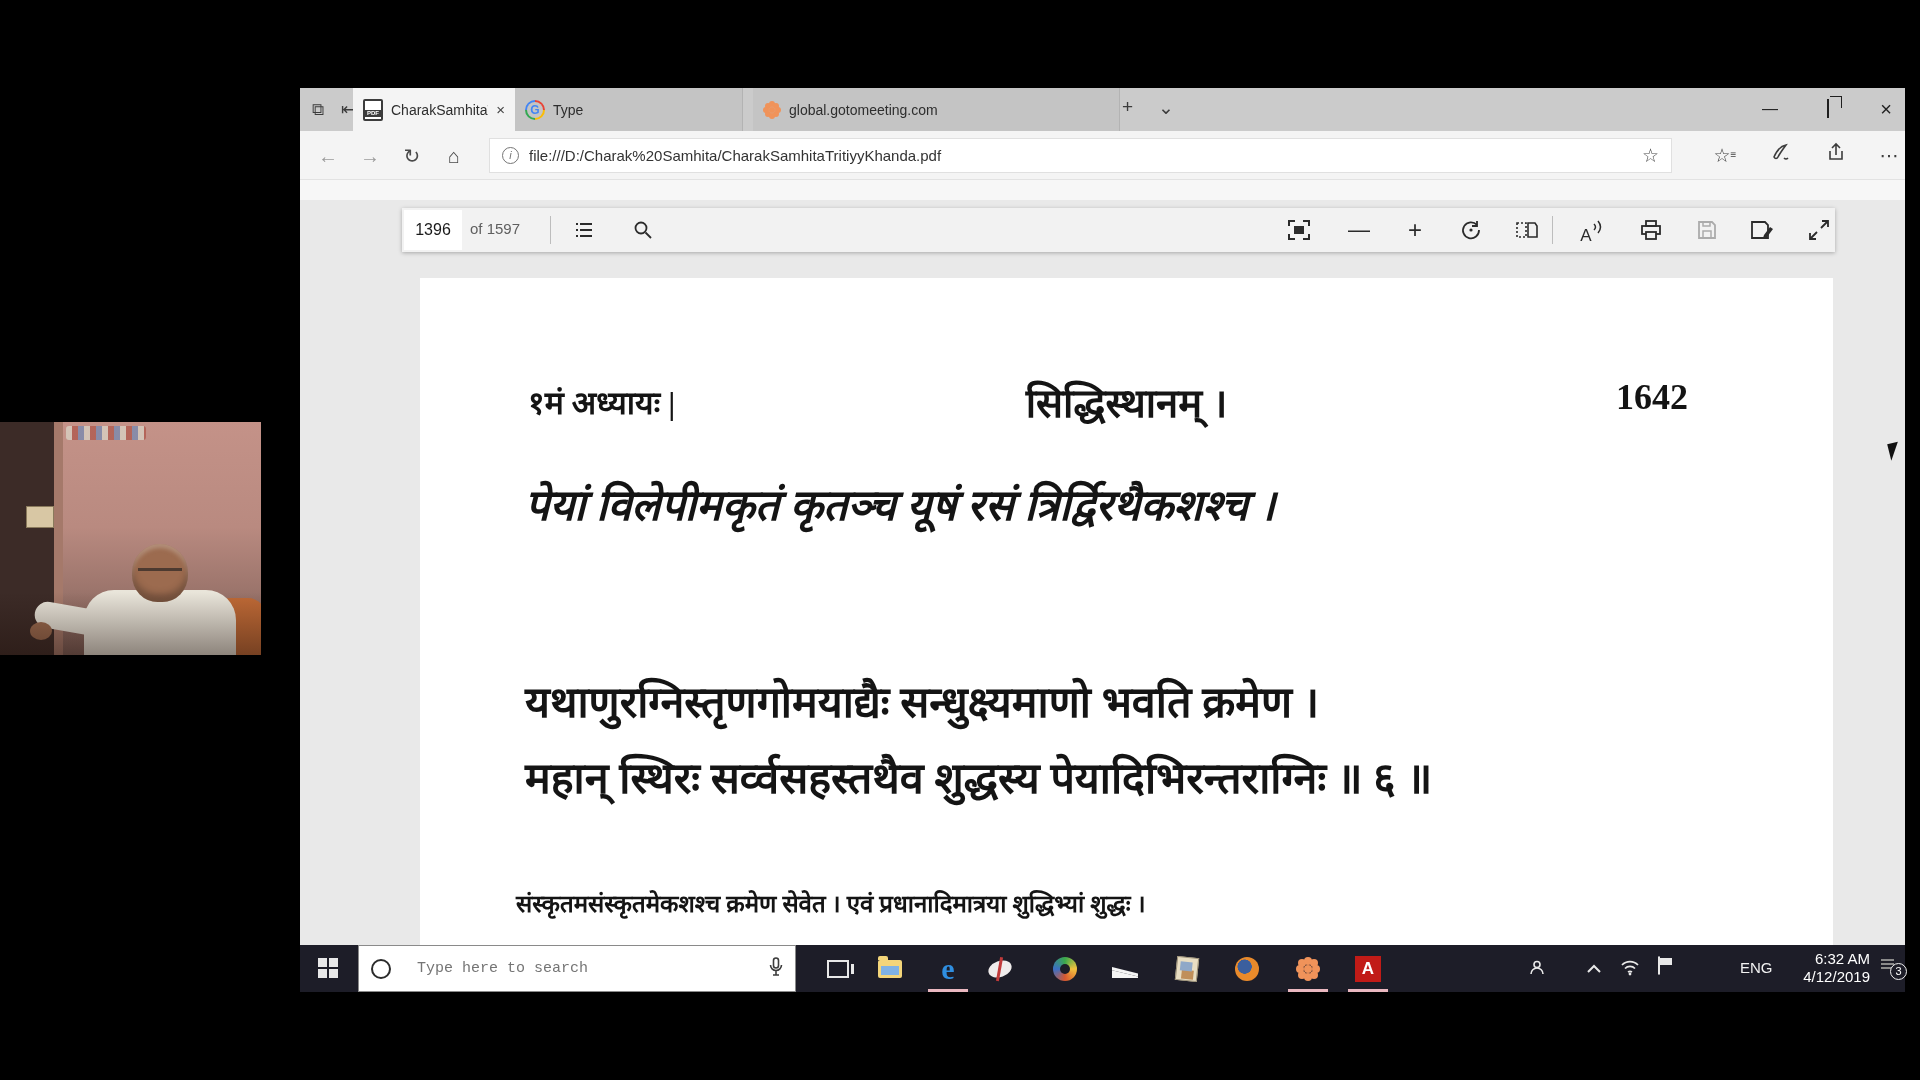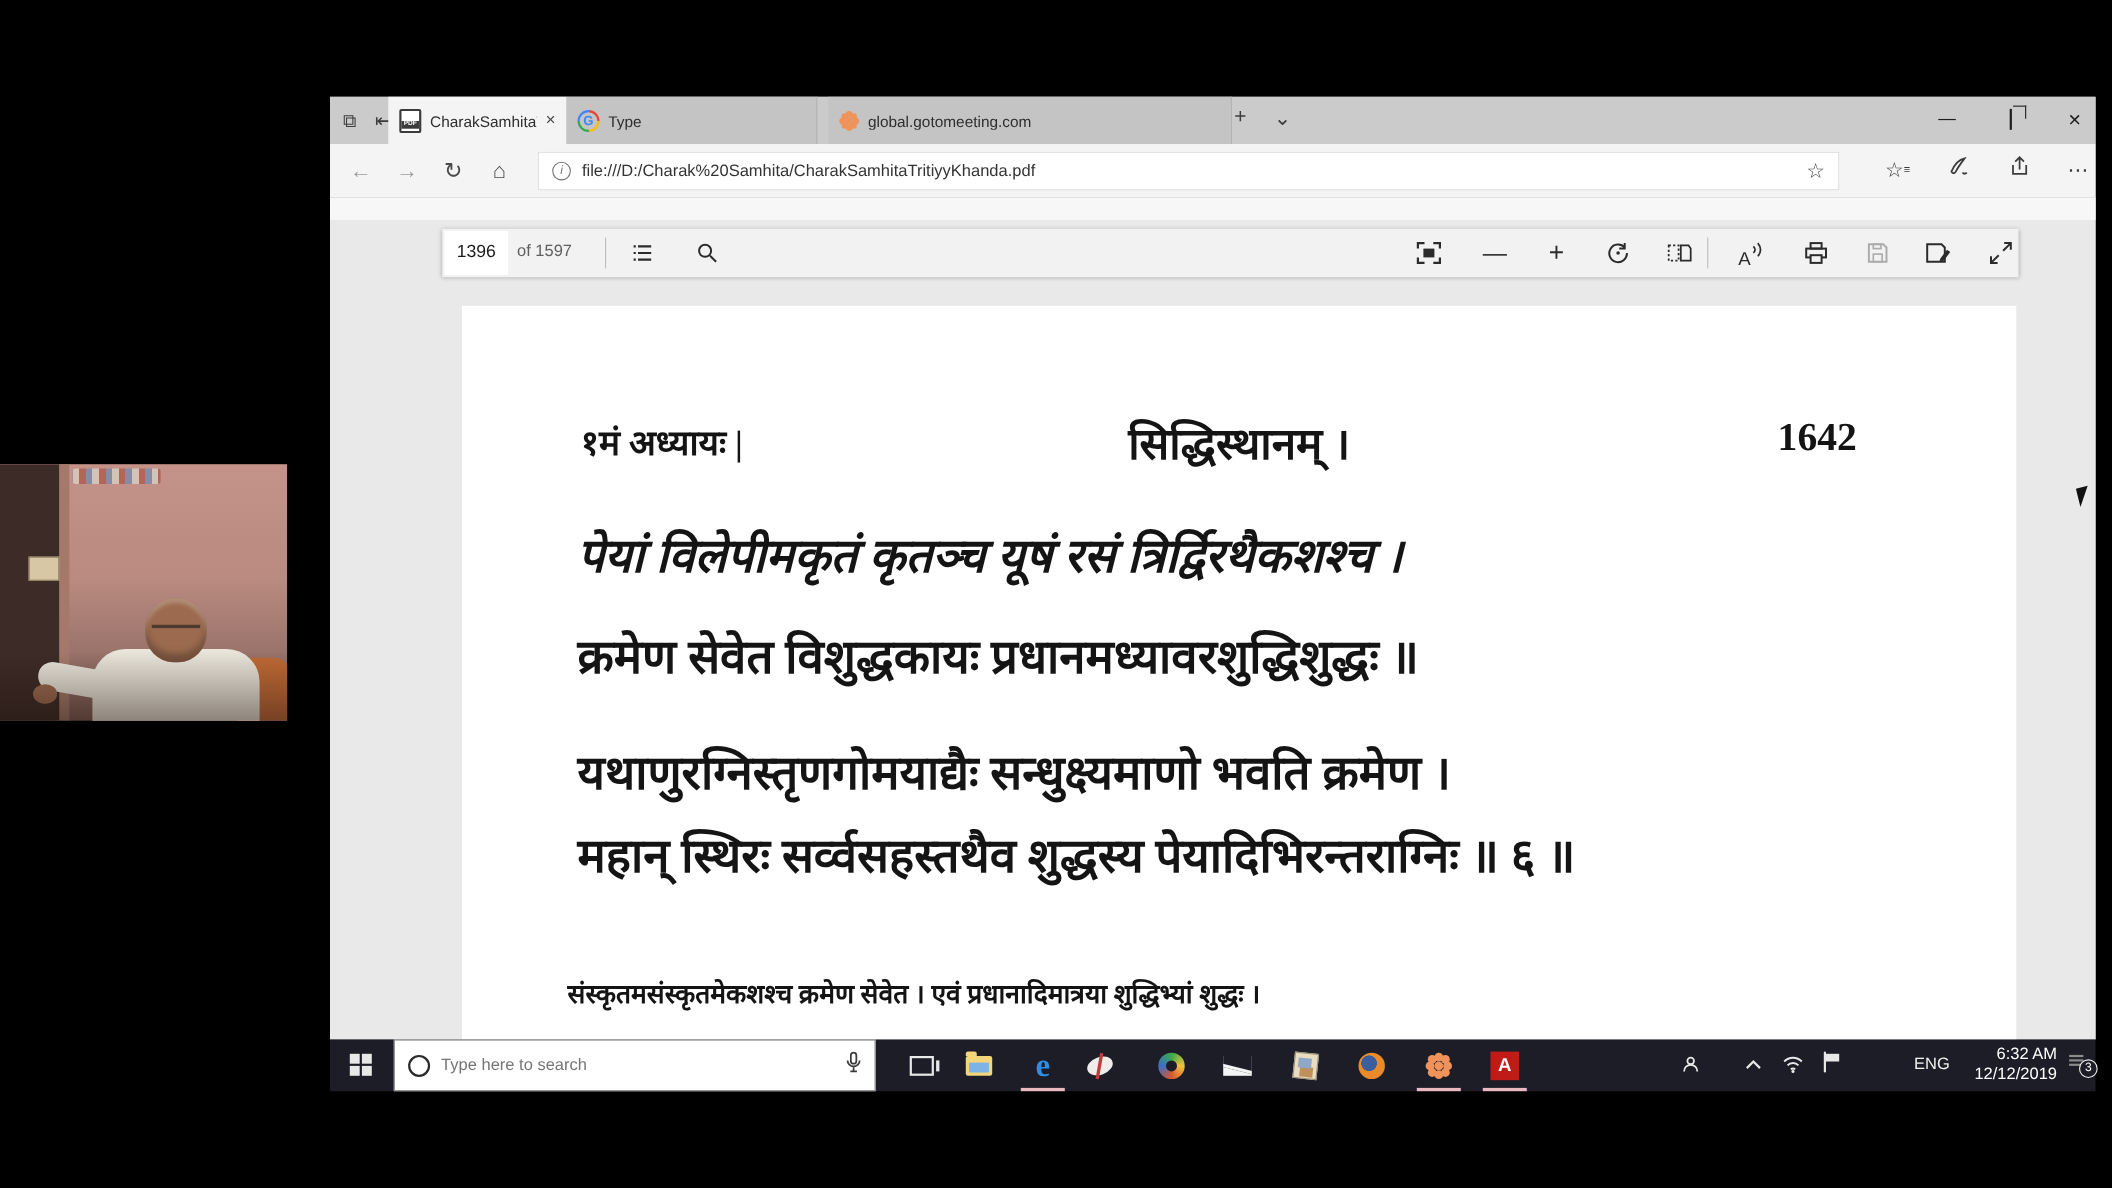--- a/index.html
+++ b/index.html
@@ -103,21 +103,21 @@
 
   
   #taskbar { left:300px; top:945px; width:1605px; height:47px; background:#1d1d28; }
   #start-btn { left:18px; top:13px; width:21px; height:21px;
                display:grid; grid-template-columns:9px 9px; grid-template-rows:9px 9px; gap:2px; }
   #start-btn i { background:#e8e8e8; }
   #search-box { left:58px; top:0; width:438px; height:47px; background:#fff; border:1px solid #8a8a8a;
                 display:flex; align-items:center; padding:0 12px; gap:10px; }
   .cortana-ring { width:20px; height:20px; border:2.5px solid #2b2b2b; border-radius:50%; flex:0 0 auto; }
   #search-box input { border:none; outline:none; flex:1; font-size:15px; color:#1d4ed8;
-                      font-family:Liberation Sans, sans-serif; background:transparent; }
+                      font-family:Liberation Mono, monospace; background:transparent;margin-left:16px; }
   .mic { flex:0 0 auto; }
 
   .tb-app { top:8px; width:32px; height:32px; display:flex; align-items:center; justify-content:center; }
   .underline { top:44px; height:3px; width:40px; background:#eab8c0; }
 
   .taskview { width:22px; height:18px; border:2px solid #e8e8e8; position:relative; }
   .taskview:after { content:""; position:absolute; right:-7px; top:2px; width:3px; height:10px; background:#e8e8e8; }
   .folder { width:24px; height:18px; background:#f3d57a; border-radius:2px; position:relative; }
   .folder:before { content:""; position:absolute; left:0; top:-4px; width:10px; height:4px; background:#f3d57a;
                    border-radius:2px 2px 0 0; }
@@ -235,21 +235,20 @@
   <div id="content" class="abs">
     <div class="topwhite abs"></div>
 
     <div id="pdf-page" class="abs">
       <div id="doc-header" class="abs">
         <div id="doc-h-left" class="skr abs">१मं अध्यायः |</div>
         <div id="doc-h-center" class="skr abs">सिद्धिस्थानम् ।</div>
         <div id="doc-h-right" class="skr abs">1642</div>
       </div>
       <div id="doc-l0" class="skr doc-line abs">पेयां विलेपीमकृतं कृतञ्च यूषं रसं त्रिर्द्विरथैकशश्च ।</div>
-      <div id="doc-l1" class="skr doc-line abs">क्रमेण सेवेत विशुद्धकायः प्रधानमध्यावरशुद्धिशुद्धः ॥</div>
       <div id="doc-l2" class="skr doc-line abs">यथाणुरग्निस्तृणगोमयाद्यैः सन्धुक्ष्यमाणो भवति क्रमेण ।</div>
       <div id="doc-l3" class="skr doc-line abs">महान् स्थिरः सर्व्वसहस्तथैव शुद्धस्य पेयादिभिरन्तराग्निः ॥ ६ ॥</div>
       <div id="doc-footer" class="skr abs">संस्कृतमसंस्कृतमेकशश्च क्रमेण सेवेत ।   एवं प्रधानादिमात्रया शुद्धिभ्यां शुद्धः ।</div>
     </div>
 
     <div id="pdf-toolbar" class="abs">
       <input id="page-input" class="abs" readonly="" value="1396" style="">
       <div id="page-total" class="abs">of 1597</div>
       <div class="tb-div abs" style="left:148px;"></div>
       <div class="tb-ic abs" style="left:168px;">
@@ -392,19 +391,19 @@
     <svg width="20" height="18" viewBox="0 0 20 18">
         <path d="M2 7 a11 11 0 0 1 16 0 M5 10.5 a7 7 0 0 1 10 0 M8 14 a3.5 3.5 0 0 1 4 0" fill="none" stroke="#e8e8e8" stroke-width="1.7"></path>
         <circle cx="10" cy="16" r="1.4" fill="#e8e8e8"></circle>
       </svg>
   </div>
   <div class="tray-ic abs" style="left:1358px;"><span class="battery"></span></div>
   <div class="tray-ic abs" style="left:1398px; top:12px;"><span class="dropbox"></span></div>
   <div class="tray-txt abs" style="left:1440px; top:14px;">ENG</div>
   <div id="clock" class="abs">
     <div>6:32 AM</div>
-    <div>12/12/2019</div>
+    <div>4/12/2019</div>
   </div>
   <div class="tray-ic abs" style="left:1578px; top:10px;">
     <span class="notif"></span>
     <span class="notif-badge">3</span>
   </div>
 </div>
 
 </body></html>

